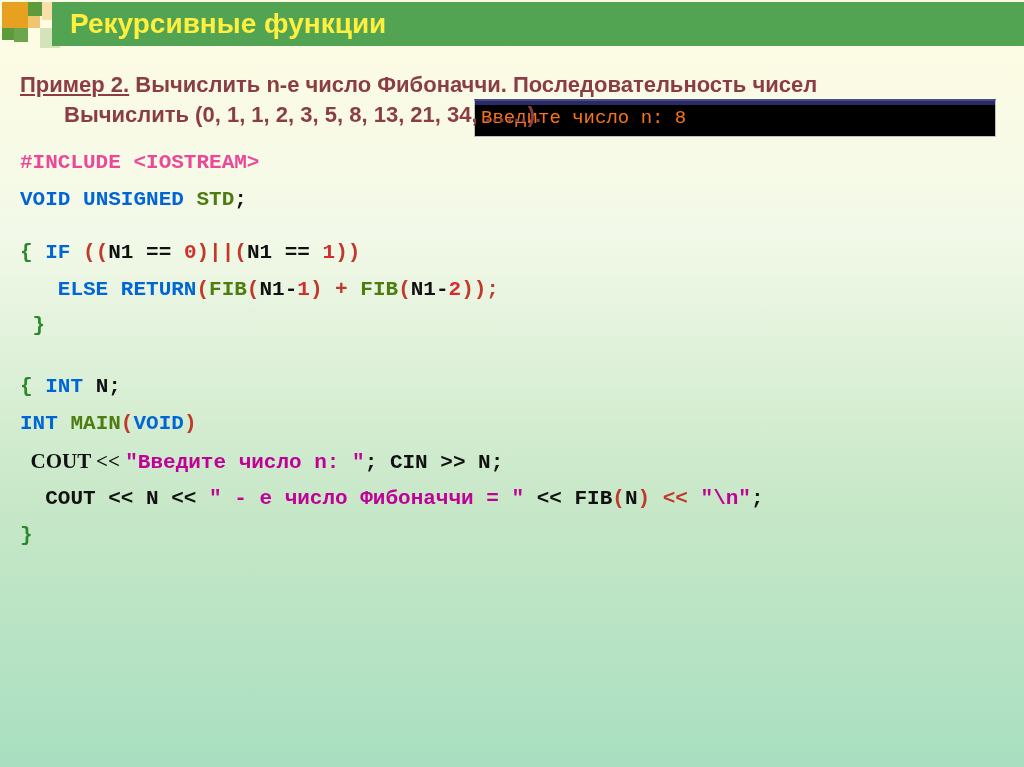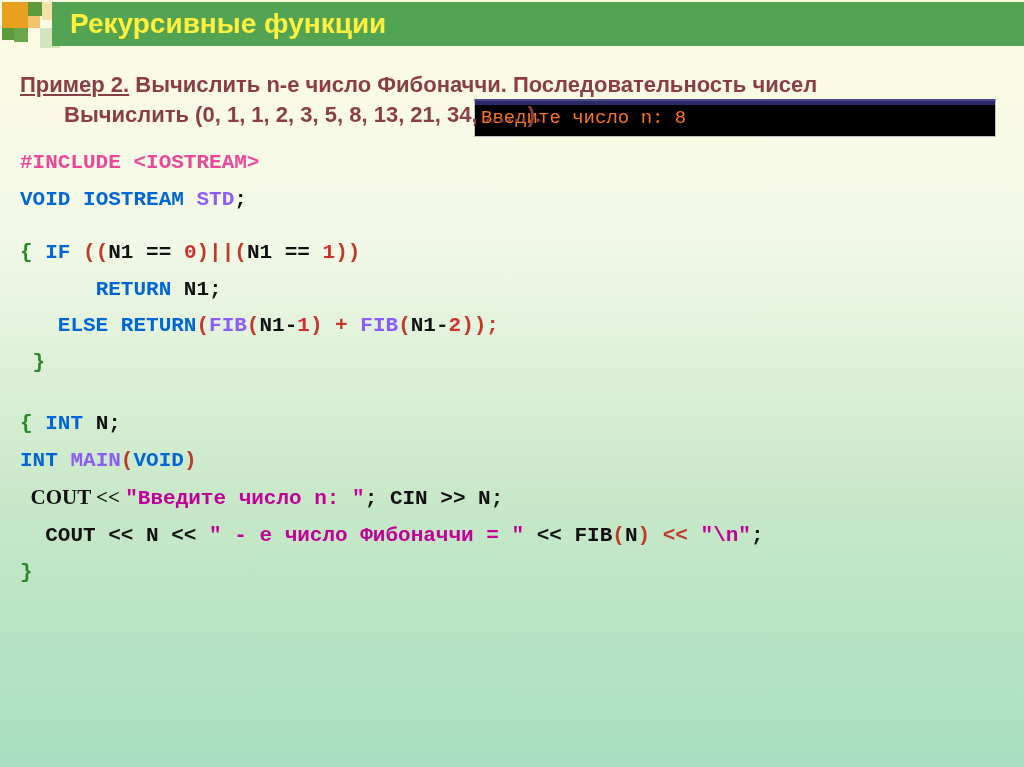--- a/index.html
+++ b/index.html
@@ -37,21 +37,21 @@
 }
 .prompt .lead { text-decoration: underline; }
 .prompt .cont { margin-left: 44px; display: block; }
 .code {
   font-family: 'Courier New', Courier, monospace;
   font-size: 21px; font-weight: bold;
   line-height: 1.75;
 }
 .kw-pre  { color: #ec4899; }
 .kw-blue { color: #0066d6; }
-.kw-brn  { color: #8b5cf6; }
+.kw-brn  { color: #4d7c0f; }
 .kw-grn  { color: #2a8a2a; }
 .kw-red  { color: #d12f2f; }
 .kw-paren{ color: #c1392b; }
 .kw-txt  { color: #111; }
 .kw-str  { color: #c10098; }
 .console {
   position: absolute;
   top: 99px; right: 28px;
   width: 522px;
   background: #000; border: 1px solid #c0c0c0;
@@ -85,24 +85,23 @@
 </div>
 
 <div class="content">
   <div class="prompt">
     <span class="lead">Пример 2.</span><span> Вычислить n-е число Фибоначчи. Последовательность чисел</span>
     <span class="cont">Вычислить (0, 1, 1, 2, 3, 5, 8, 13, 21, 34, ……).</span>
   </div>
 
   <div class="code">
     <div><span class="kw-pre">#INCLUDE </span><span class="kw-pre">&lt;IOSTREAM&gt;</span></div>
-    <div><span class="kw-blue">VOID</span><span class="kw-blue"> IOSTREAM </span><span class="kw-brn">STD</span><span class="kw-txt">;</span></div>
+    <div><span class="kw-blue">VOID</span><span class="kw-blue"> UNSIGNED </span><span class="kw-brn">STD</span><span class="kw-txt">;</span></div>
     <div style="height:16px"></div>
     <div><span class="kw-grn"> { </span><span class="kw-blue">IF </span><span class="kw-paren">((</span><span class="kw-txt">N1 == </span><span class="kw-red">0</span><span class="kw-paren">)||(</span><span class="kw-txt">N1 == </span><span class="kw-red">1</span><span class="kw-paren">))</span></div>
-    <div><span style="white-space:pre;">      </span><span class="kw-blue">RETURN </span><span class="kw-txt">N1;</span></div>
     <div><span style="white-space:pre;">   </span><span class="kw-blue">ELSE RETURN</span><span class="kw-paren">(</span><span class="kw-brn">FIB</span><span class="kw-paren">(</span><span class="kw-txt">N1-</span><span class="kw-red">1</span><span class="kw-paren">) + </span><span class="kw-brn">FIB</span><span class="kw-paren">(</span><span class="kw-txt">N1-</span><span class="kw-red">2</span><span class="kw-paren">));</span></div>
     <div><span class="kw-grn" style="white-space:pre;"> }</span></div>
     <div style="height:24px"></div>
     <div><span class="kw-grn">{ </span><span class="kw-blue">INT </span><span class="kw-txt">N;</span></div>
     <div><span class="kw-blue">INT </span><span class="kw-brn">MAIN</span><span class="kw-paren">(</span><span class="kw-blue">VOID</span><span class="kw-paren">)</span></div>
     <div><span class="kw-txt" style="white-space:pre;font-family:Liberation Serif, serif;">  COUT &lt;&lt; </span><span class="kw-str">"Введите число n: "</span><span class="kw-txt">; CIN &gt;&gt; N;</span></div>
     <div><span class="kw-txt" style="white-space:pre;">  COUT &lt;&lt; N &lt;&lt; </span><span class="kw-str">" - е число Фибоначчи = "</span><span class="kw-txt"> &lt;&lt; FIB</span><span class="kw-paren">(</span><span class="kw-txt">N</span><span class="kw-paren">) &lt;&lt; </span><span class="kw-str">"\n"</span><span class="kw-txt">;</span></div>
     <div><span class="kw-grn">}</span></div>
   </div>
 </div>

